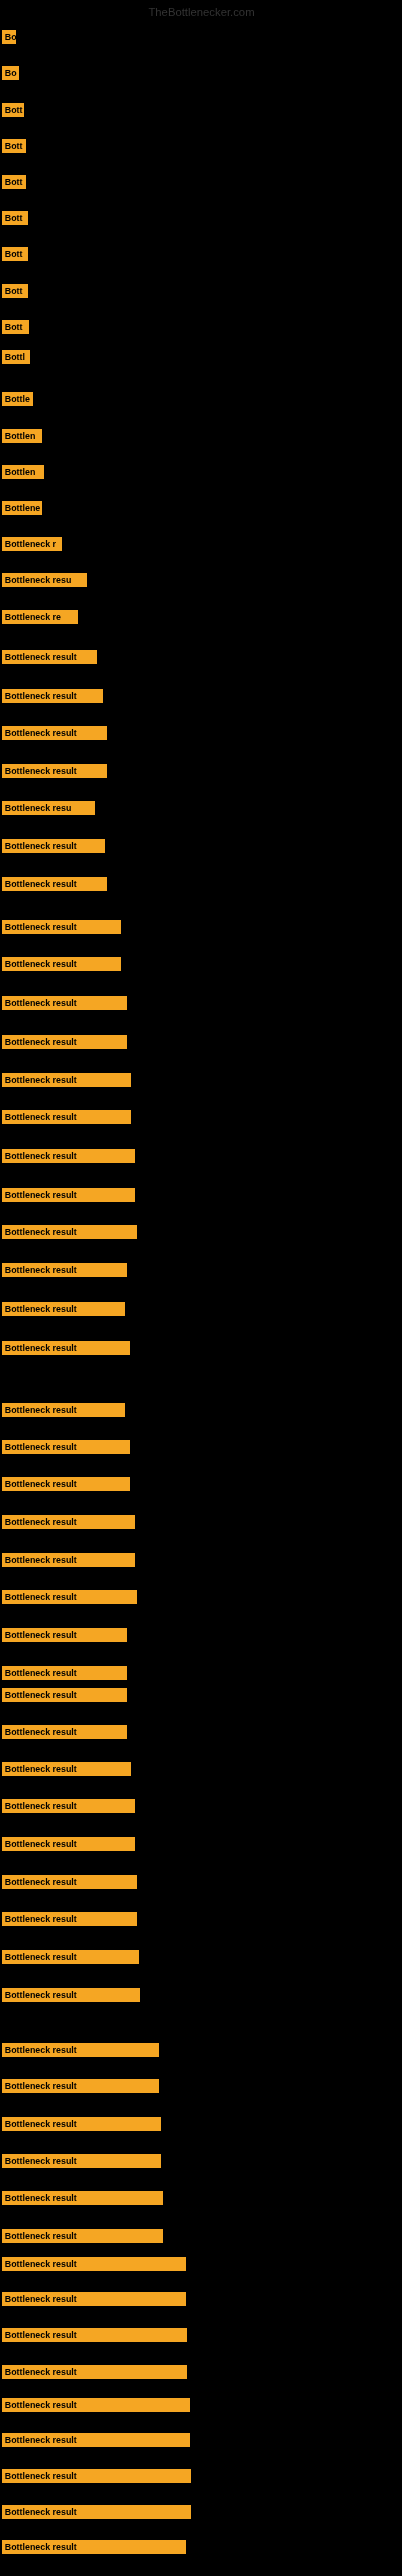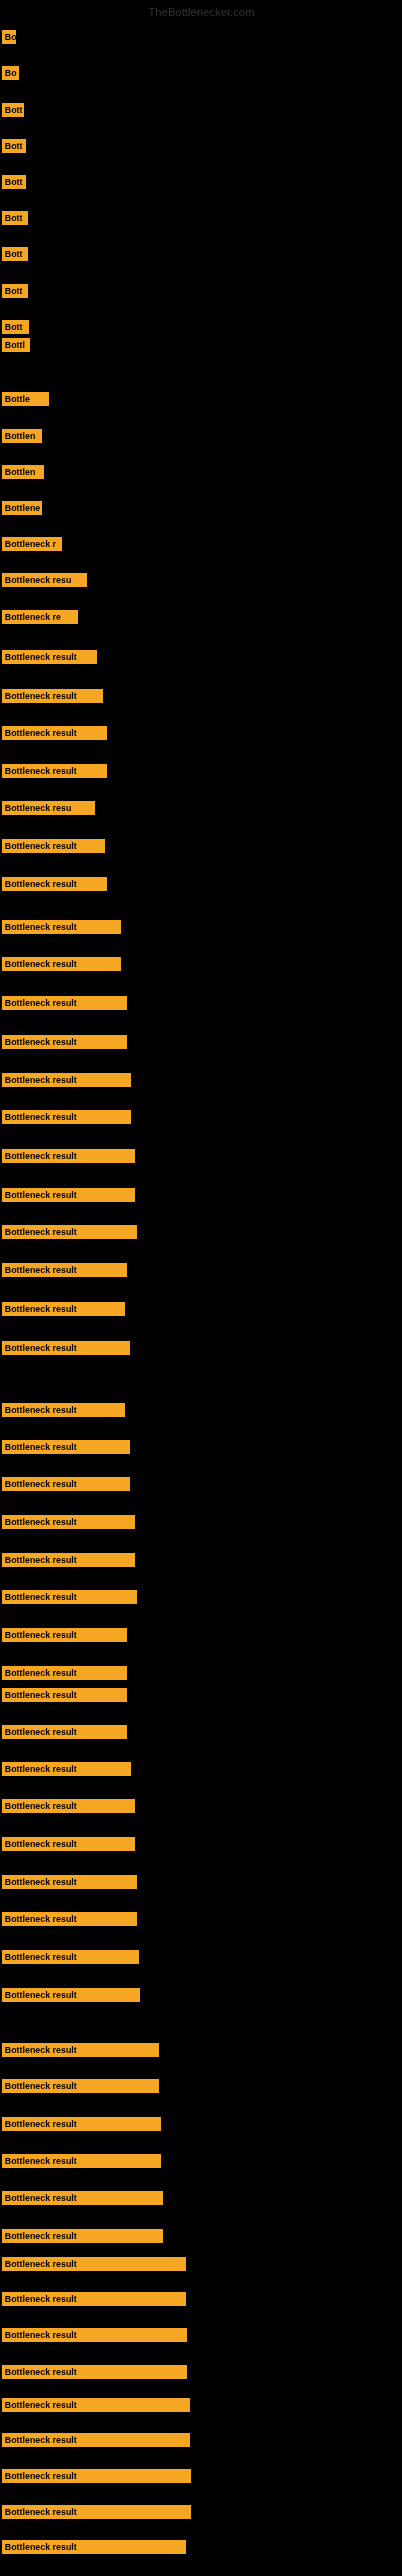--- a/index.html
+++ b/index.html
@@ -59,25 +59,25 @@
     </div>
     <div style="position: absolute; top: 225px; left: 1.6px; display: flex; align-items: center;">
       <span class="bar-label" style="width: 26px;">Bott</span>
     </div>
     <div style="position: absolute; top: 262px; left: 1.6px; display: flex; align-items: center;">
       <span class="bar-label" style="width: 26px;">Bott</span>
     </div>
     <div style="position: absolute; top: 298px; left: 1.6px; display: flex; align-items: center;">
       <span class="bar-label" style="width: 27px;">Bott</span>
     </div>
-    <div style="position: absolute; top: 316px; left: 1.6px; display: flex; align-items: center;">
+    <div style="position: absolute; top: 328px; left: 1.6px; display: flex; align-items: center;">
       <span class="bar-label" style="width: 28px;">Bottl</span>
     </div>
     <div style="position: absolute; top: 370px; left: 1.6px; display: flex; align-items: center;">
-      <span class="bar-label" style="width: 47px;">Bottle</span>
+      <span class="bar-label" style="width: 31px;">Bottle</span>
     </div>
     <div style="position: absolute; top: 407px; left: 1.6px; display: flex; align-items: center;">
       <span class="bar-label" style="width: 40px;">Bottlen</span>
     </div>
     <div style="position: absolute; top: 443px; left: 1.6px; display: flex; align-items: center;">
       <span class="bar-label" style="width: 42px;">Bottlen</span>
     </div>
     <div style="position: absolute; top: 479px; left: 1.6px; display: flex; align-items: center;">
       <span class="bar-label" style="width: 40px;">Bottlene</span>
     </div>

